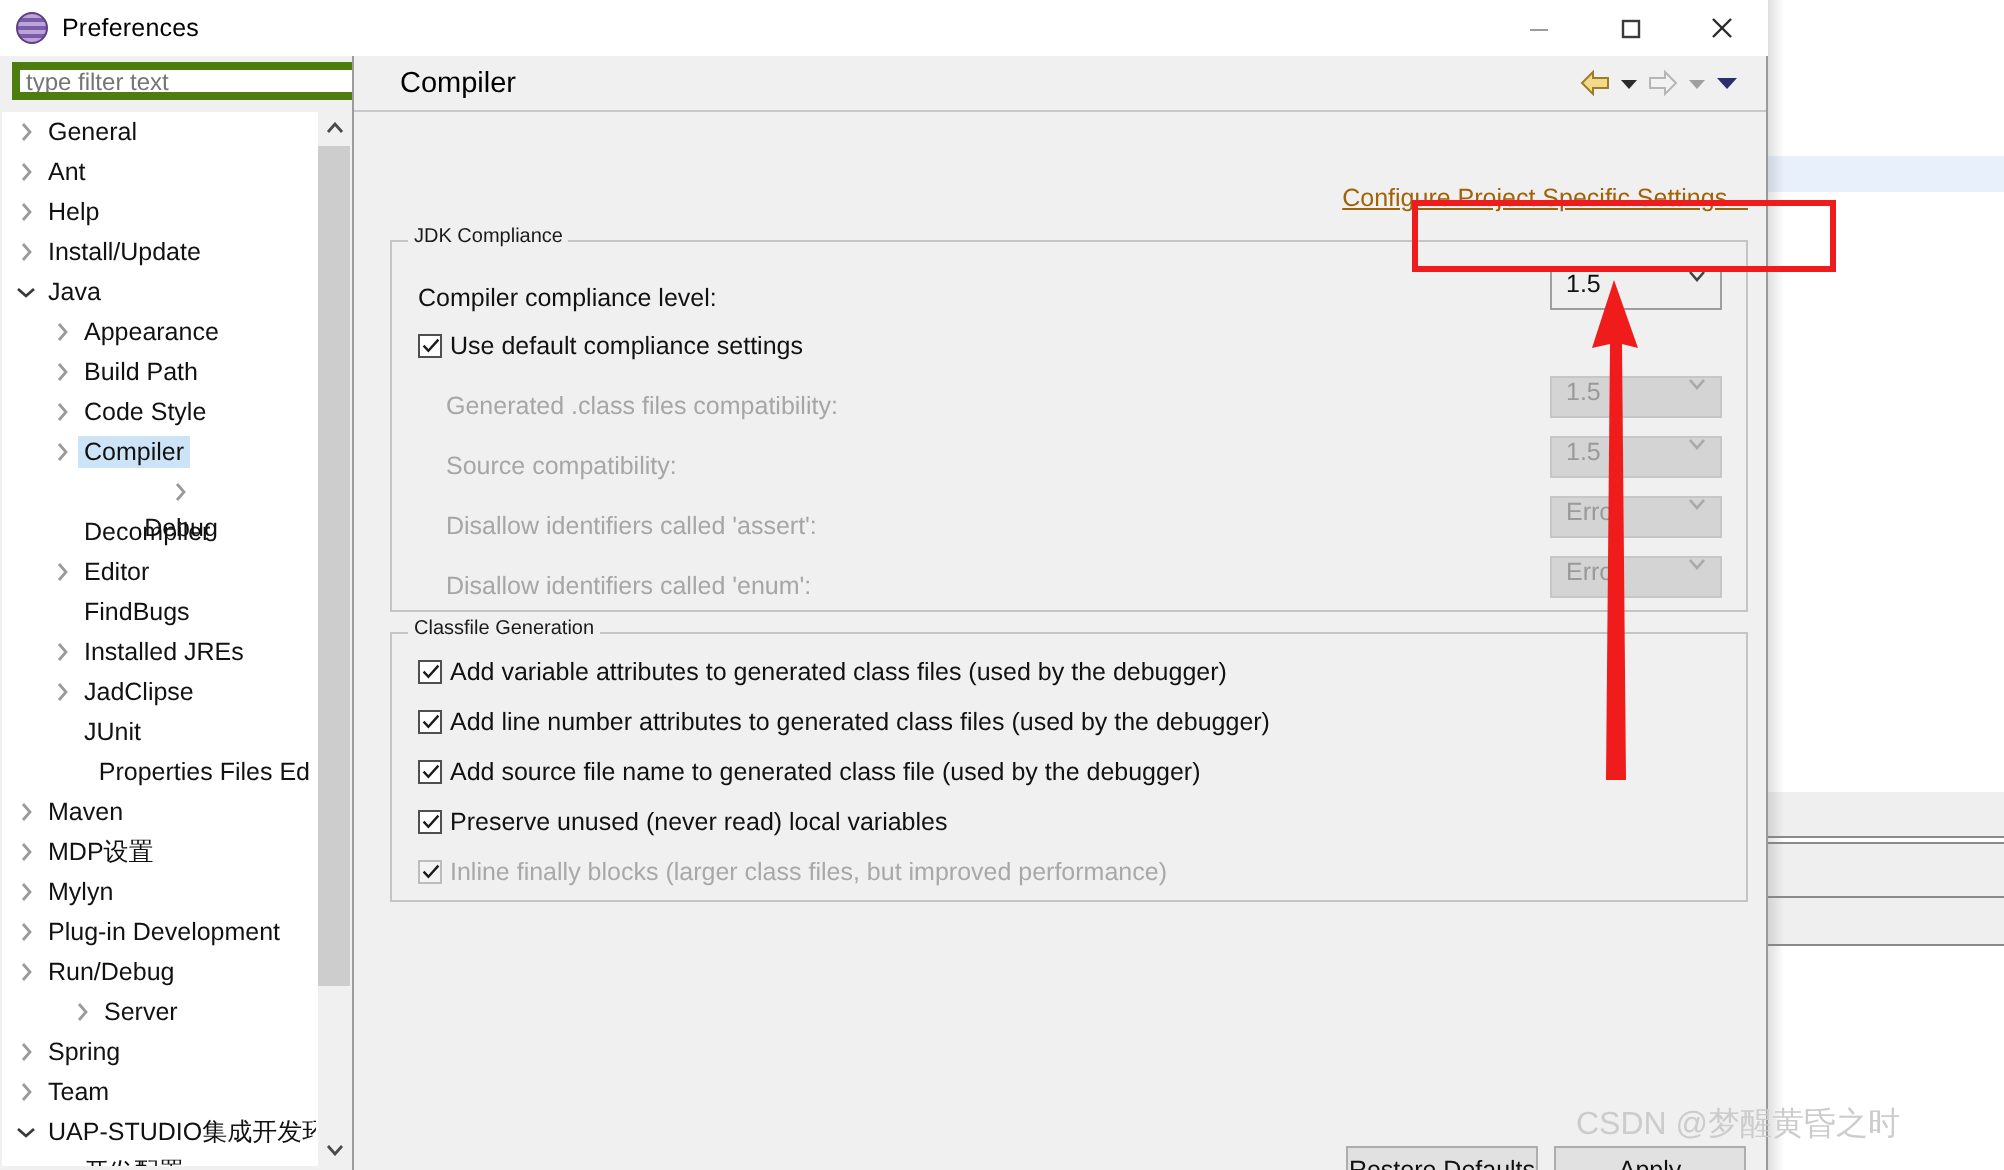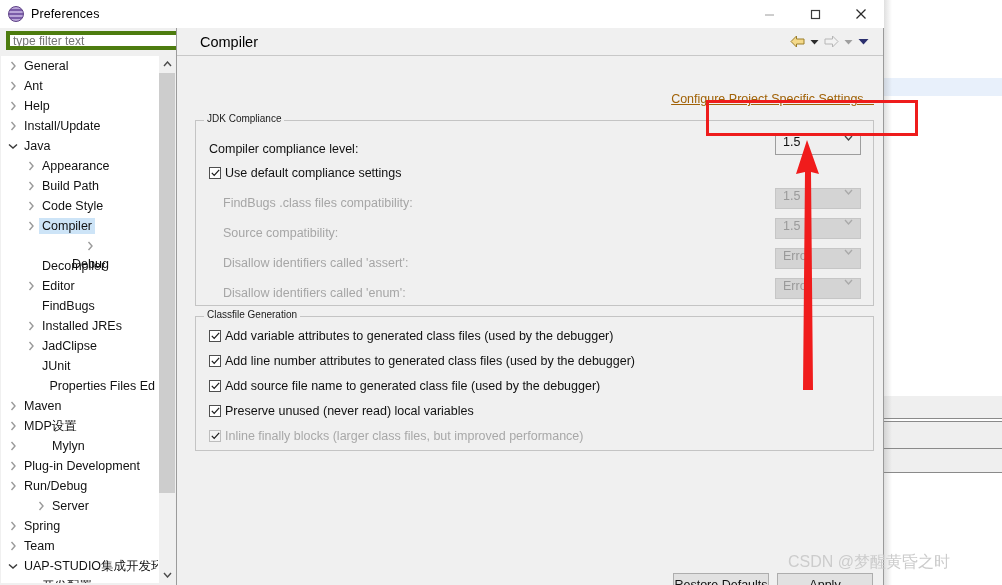--- a/index.html
+++ b/index.html
@@ -406,21 +406,21 @@
         <span class="tree-label">Maven</span>
       </div>
       <div class="tree-item" style="padding-left: 4px;">
         <span class="twisty">
           <svg width="7" height="10" viewBox="0 0 7 10">
             <polyline points="1.5,1 5,5 1.5,9" fill="none" stroke="currentColor" stroke-width="1.4"></polyline>
           </svg>
         </span>
         <span class="tree-label">MDP设置</span>
       </div>
-      <div class="tree-item" style="padding-left: 4px; gap: 28px;">
+      <div class="tree-item" style="padding-left: 4px;">
         <span class="twisty">
           <svg width="7" height="10" viewBox="0 0 7 10">
             <polyline points="1.5,1 5,5 1.5,9" fill="none" stroke="currentColor" stroke-width="1.4"></polyline>
           </svg>
         </span>
         <span class="tree-label">Mylyn</span>
       </div>
       <div class="tree-item" style="padding-left: 4px;">
         <span class="twisty">
           <svg width="7" height="10" viewBox="0 0 7 10">
@@ -548,21 +548,21 @@
         <span class="cbox">
           <svg width="9" height="8" viewBox="0 0 9 8">
               <polyline points="0.8,3.8 3.2,6.4 8.2,0.8" fill="none" stroke="#1a1a1a" stroke-width="1.2"></polyline>
             </svg>
         </span>
         <span>Use default compliance settings</span>
       </div>
 
       <div id="jdk-disabled-rows">
           <div class="form-row" style="top: 67px;">
-            <span class="form-label disabled">FindBugs .class files compatibility:</span>
+            <span class="form-label disabled">Generated .class files compatibility:</span>
           </div>
           <div class="combo disabled" style="top: 67px;">
             <span class="val">1.5</span>
             <span class="caret">
               <svg width="9" height="6" viewBox="0 0 9 6">
                 <polyline points="1,1 4.5,5 8,1" fill="none" stroke="currentColor" stroke-width="1.3"></polyline>
               </svg>
             </span>
           </div>
           <div class="form-row" style="top: 97px;">

